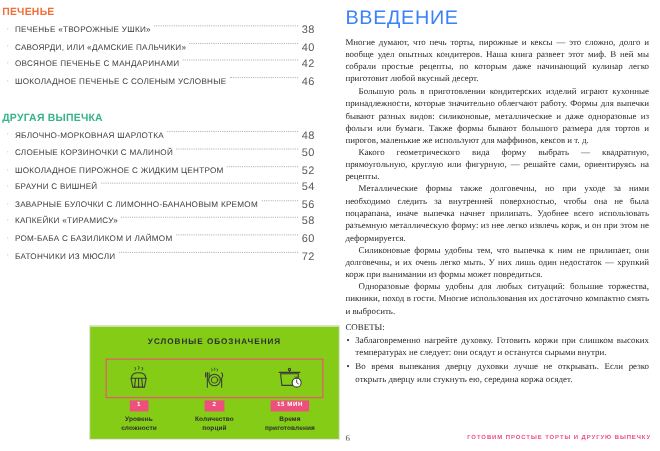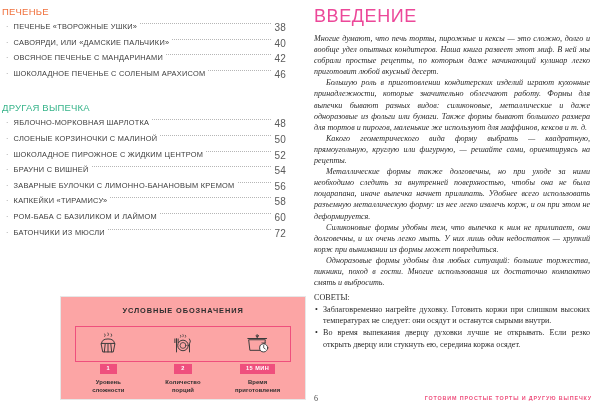--- a/index.html
+++ b/index.html
@@ -24,21 +24,21 @@
   
   .toc-col {
     position: relative;
     width: 300px;
     height: 410px;
     padding: 6px 0 0 0;
   }
   .toc-section { margin-bottom: 4px; }
   .toc-head {
     font-family: "Liberation Sans", sans-serif;
-    font-weight: normal;
+    font-weight: bold;
     font-size: 9.5px;
     letter-spacing: 0.2px;
     margin: 0 0 6px 2px;
     text-transform: uppercase;
   }
   .toc-head.orange { color: #f0703c; }
   .toc-head.green  { color: #37b48a; }
   .toc-head.green.second { margin-top: 17px; }
 
   ul.toc-list {
@@ -78,25 +78,25 @@
     font-size: 10px;
     line-height: 1;
     margin-bottom: 2px;
     min-width: 11px;
     text-align: right;
   }
 
   
   .legend-box {
     position: absolute;
-    left: 60px;
+    left: 81px;
     top: 296px;
-    width: 246px;
+    width: 228px;
     height: 104px;
-    background: #fca5a5;
+    background: #84cc16;
     border: 1px solid #e7e7e7;
   }
   .legend-title {
     text-align: center;
     font-size: 7.4px;
     font-weight: bold;
     letter-spacing: 0.9px;
     color: #2e2e2e;
     margin-top: 9px;
   }
@@ -155,39 +155,38 @@
   }
 
   
   .intro-col {
     position: relative;
     width: 300px;
     height: 410px;
     padding: 5px 10px 0 14px;
   }
   .intro-title {
-    color: #ec4899;
+    color: #3b82f6;
     font-family: "Liberation Sans", sans-serif;
     font-weight: normal;
     font-size: 18px;
     letter-spacing: 0.6px;
     margin: 2px 0 8px 0;
     line-height: 1;
   }
   .intro-body {
     font-family: "Liberation Serif", serif;
     font-size: 8.1px;
     line-height: 11.1px;
     color: #2b2b2b;
     text-align: justify;
   }
   .intro-body p {
     margin: 0;
     text-indent: 12px;
-    font-style: italic;
   }
   .intro-body p.noindent { text-indent: 0; }
   .tips-head {
     font-family: "Liberation Serif", serif;
     font-size: 8.1px;
     line-height: 11.1px;
     color: #2b2b2b;
     margin: 4px 0 0 0;
   }
   ul.tips {
@@ -261,21 +260,21 @@
           <span class="pageno">40</span>
         </li>
         <li>
           <span class="bullet">·</span>
           <span class="title">ОВСЯНОЕ ПЕЧЕНЬЕ С МАНДАРИНАМИ</span>
           <span class="leader"></span>
           <span class="pageno">42</span>
         </li>
         <li>
           <span class="bullet">·</span>
-          <span class="title">ШОКОЛАДНОЕ ПЕЧЕНЬЕ С СОЛЕНЫМ АРАХИСОМ</span>
+          <span class="title">ШОКОЛАДНОЕ ПЕЧЕНЬЕ С СОЛЕНЫМ УСЛОВНЫЕ</span>
           <span class="leader"></span>
           <span class="pageno">46</span>
         </li>
       </ul>
     </div>
 
     <div class="toc-section">
       <div class="toc-head green second">ДРУГАЯ ВЫПЕЧКА</div>
       <ul class="toc-list">
         <li>

